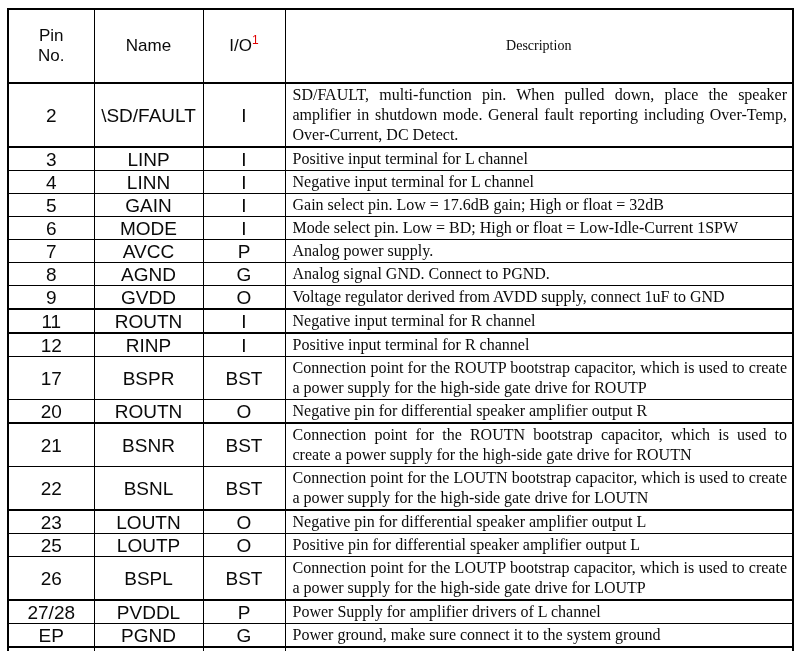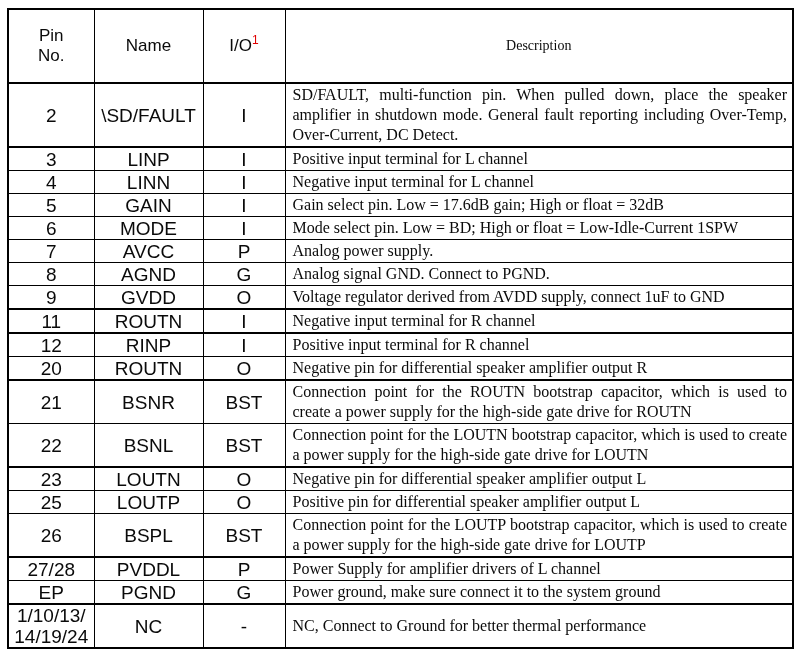--- a/index.html
+++ b/index.html
@@ -151,20 +151,26 @@
     <td class="c-sans">ROUTN</td>
     <td class="c-sans">I</td>
     <td class="c-desc">Negative input terminal for R channel</td>
   </tr>
         <tr>
     <td class="c-sans">12</td>
     <td class="c-sans">RINP</td>
     <td class="c-sans">I</td>
     <td class="c-desc">Positive input terminal for R channel</td>
   </tr>
+        <tr>
+    <td class="c-sans">17</td>
+    <td class="c-sans">BSPR</td>
+    <td class="c-sans">BST</td>
+    <td class="c-desc">Connection point for the ROUTP bootstrap capacitor, which is used to create a power supply for the high-side gate drive for ROUTP</td>
+  </tr>
         <tr class="group-end">
     <td class="c-sans">20</td>
     <td class="c-sans">ROUTN</td>
     <td class="c-sans">O</td>
     <td class="c-desc">Negative pin for differential speaker amplifier output R</td>
   </tr>
         <tr>
     <td class="c-sans">21</td>
     <td class="c-sans">BSNR</td>
     <td class="c-sans">BST</td>

